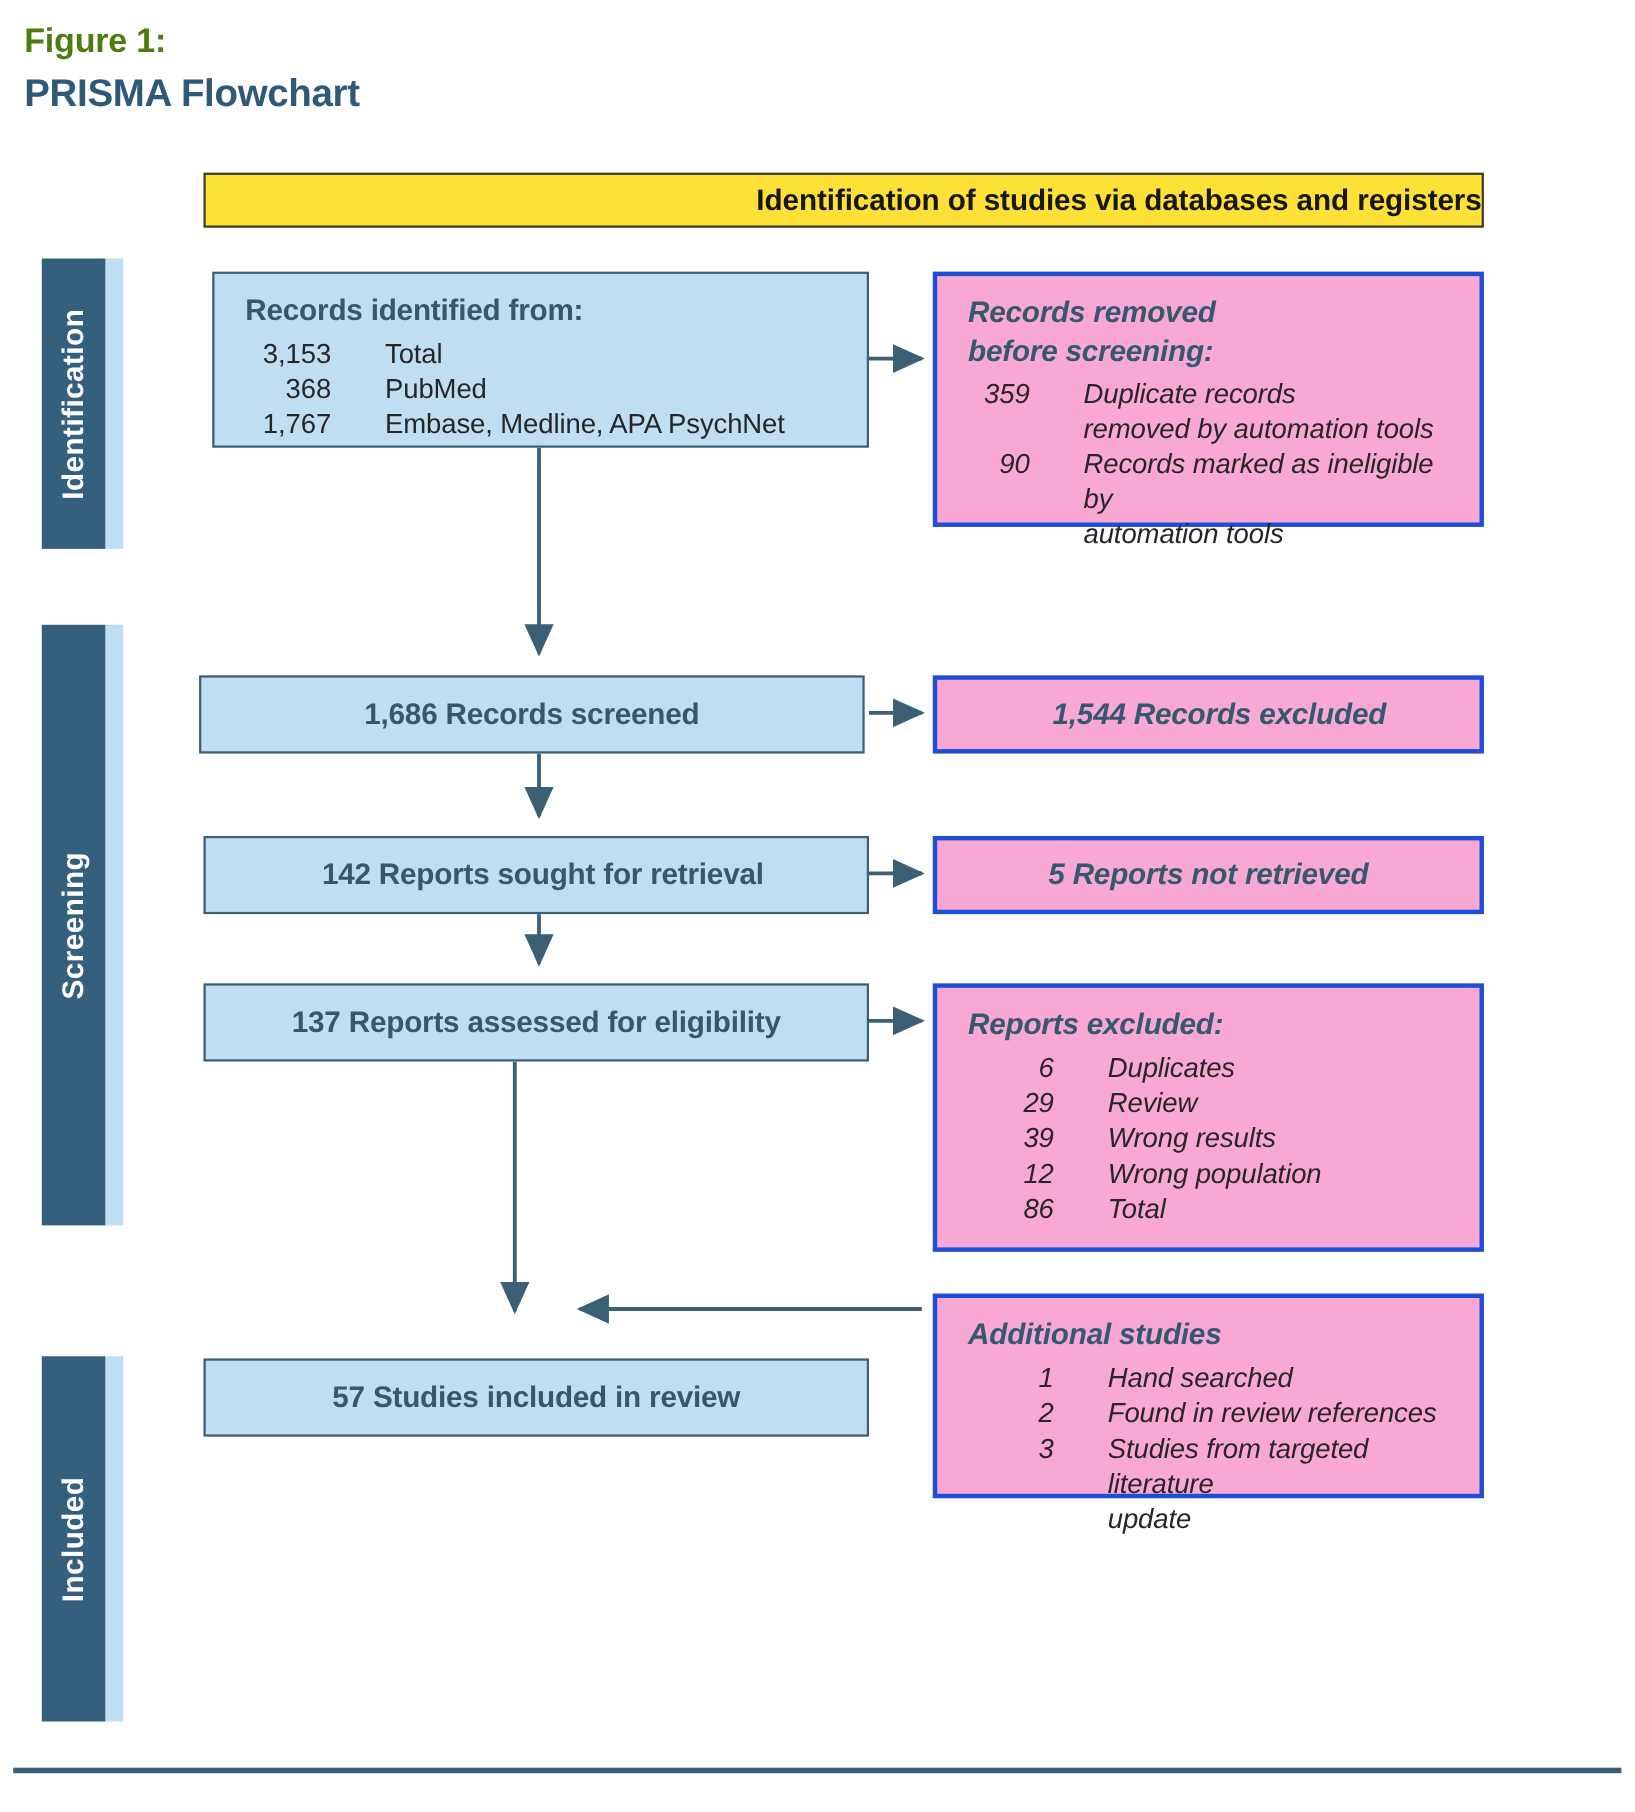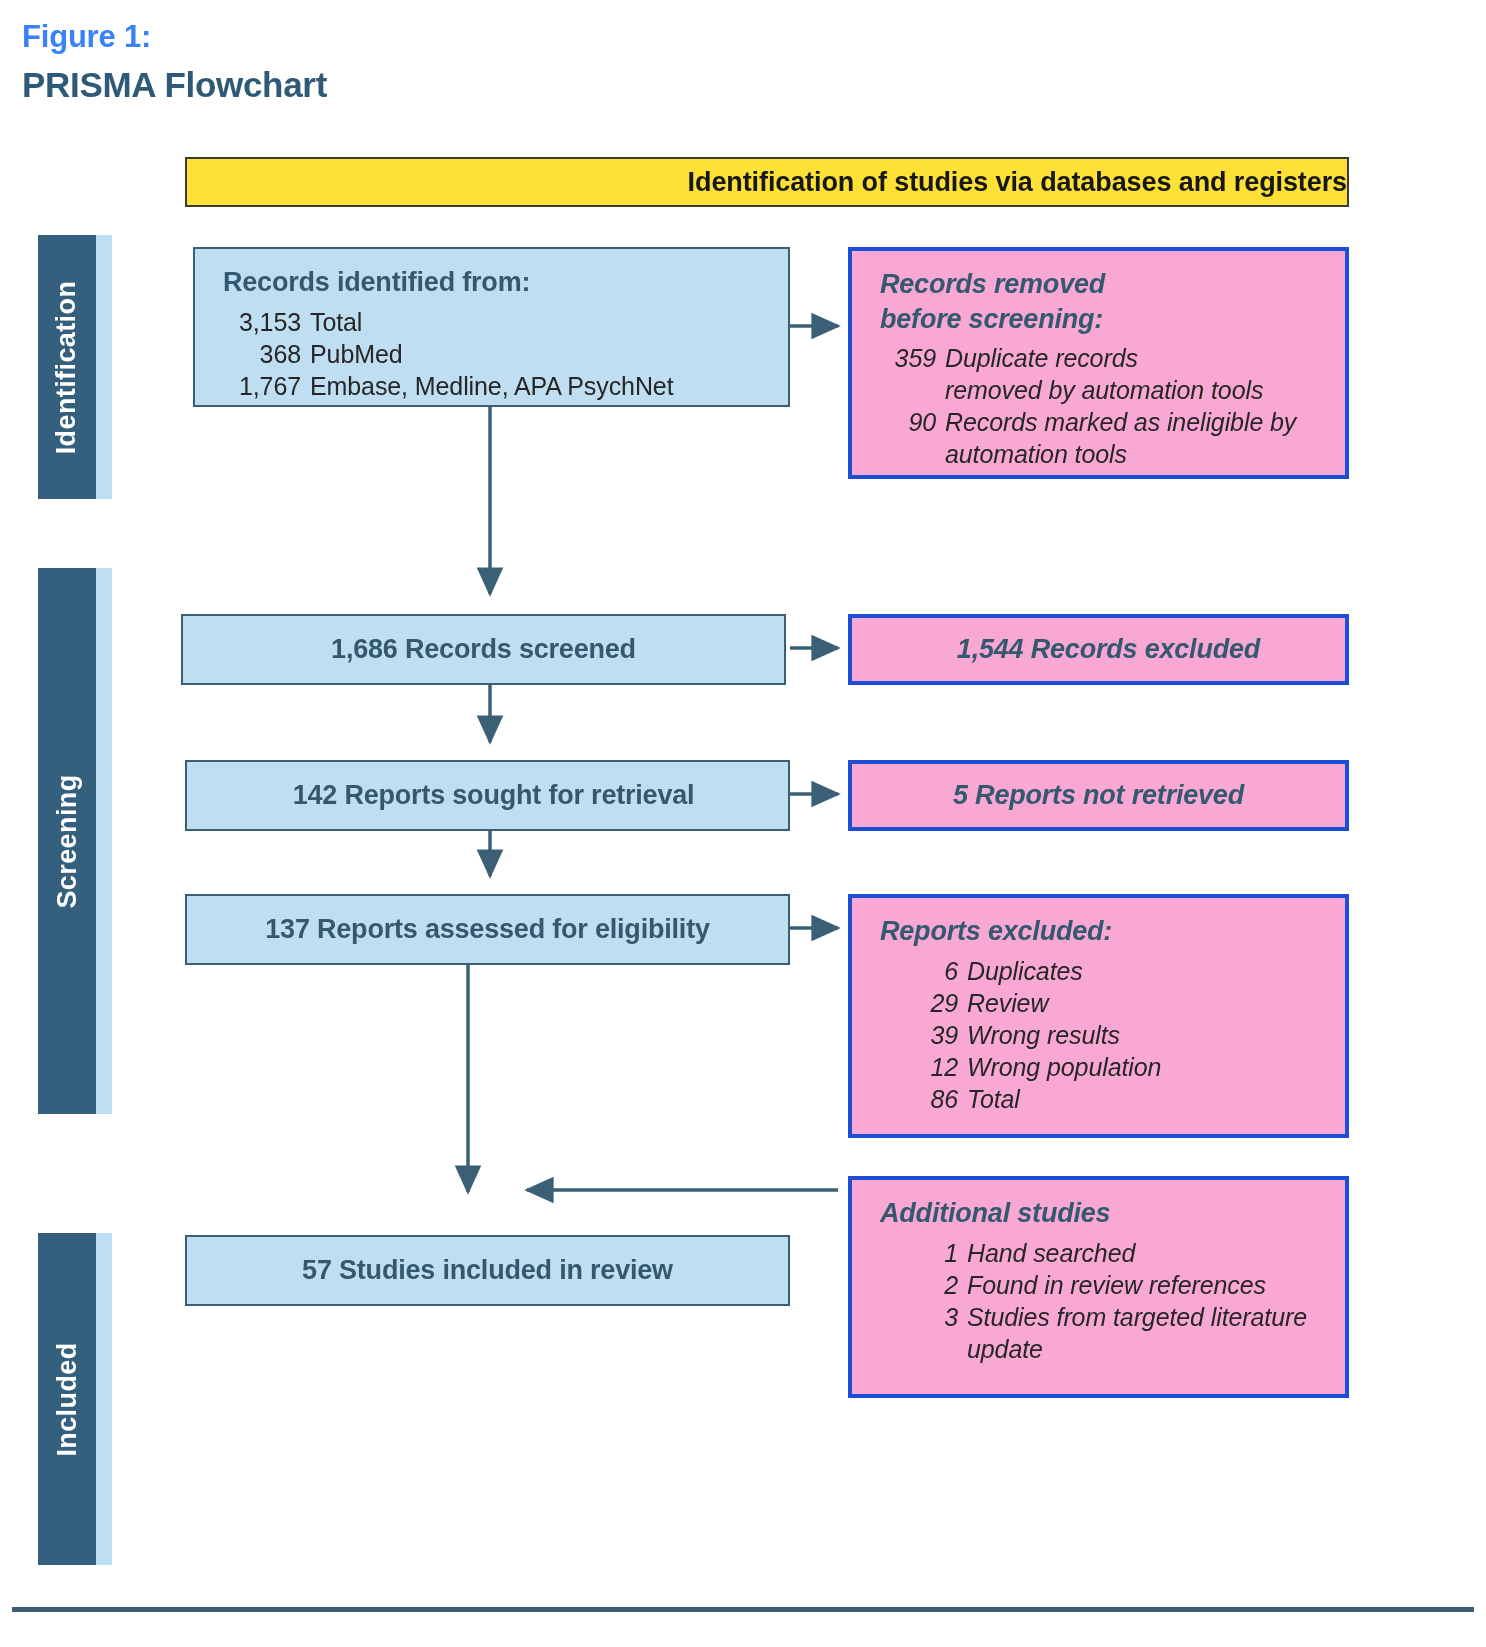--- a/index.html
+++ b/index.html
@@ -19,21 +19,21 @@
   
   .fig-head {
     position: absolute;
     left: 22px;
     top: 18px;
     width: 900px;
   }
   .fig-label {
     font-size: 31px;
     font-weight: 700;
-    color: #3b82f6;
+    color: #4d7c0f;
     letter-spacing: -0.2px;
     line-height: 1.2;
   }
   .fig-title {
     font-size: 35px;
     font-weight: 700;
     color: #2e5a77;
     letter-spacing: -0.3px;
     line-height: 1.25;
     margin-top: 8px;
@@ -131,20 +131,21 @@
     letter-spacing: -0.1px;
   }
   .ln .num {
     min-width: 78px;
     text-align: right;
     padding-right: 9px;
     flex: none;
   }
   .ln .txt {
     white-space: pre-line;
+    margin-left: 40px;
   }
 
   
   .ln.tight .num { min-width: 56px; }
 
   
   svg.conn {
     position: absolute;
     left: 0;
     top: 0;
@@ -315,21 +316,21 @@
         <span class="txt">Wrong population</span>
       </div>
       <div class="ln">
         <span class="num">86</span>
         <span class="txt">Total</span>
       </div>
     </div>
   </div>
 </div>
 
-<div class="box-gray" style="left:848px; top:1176px; width:501px; height:222px;">
+<div class="box-gray" style="left:848px; top:1176px; width:501px; height:186px;">
   <div class="pad">
     <div class="hdr">Additional studies</div>
     <div class="lines">
       <div class="ln">
         <span class="num">1</span>
         <span class="txt">Hand searched</span>
       </div>
       <div class="ln">
         <span class="num">2</span>
         <span class="txt">Found in review references</span>

